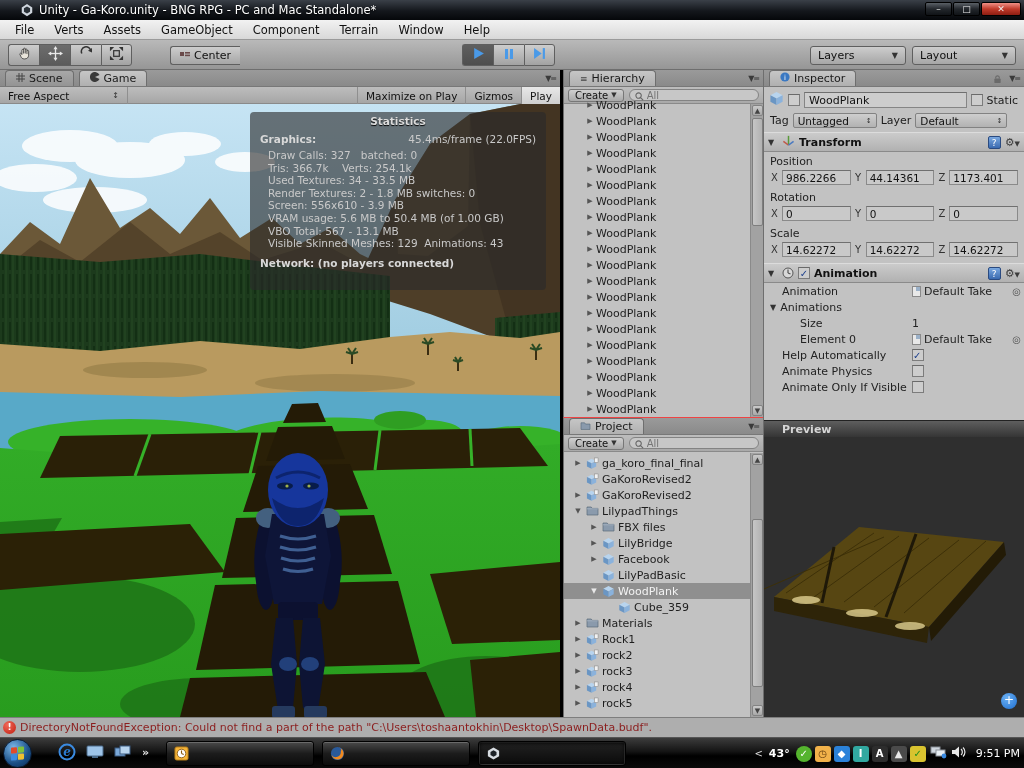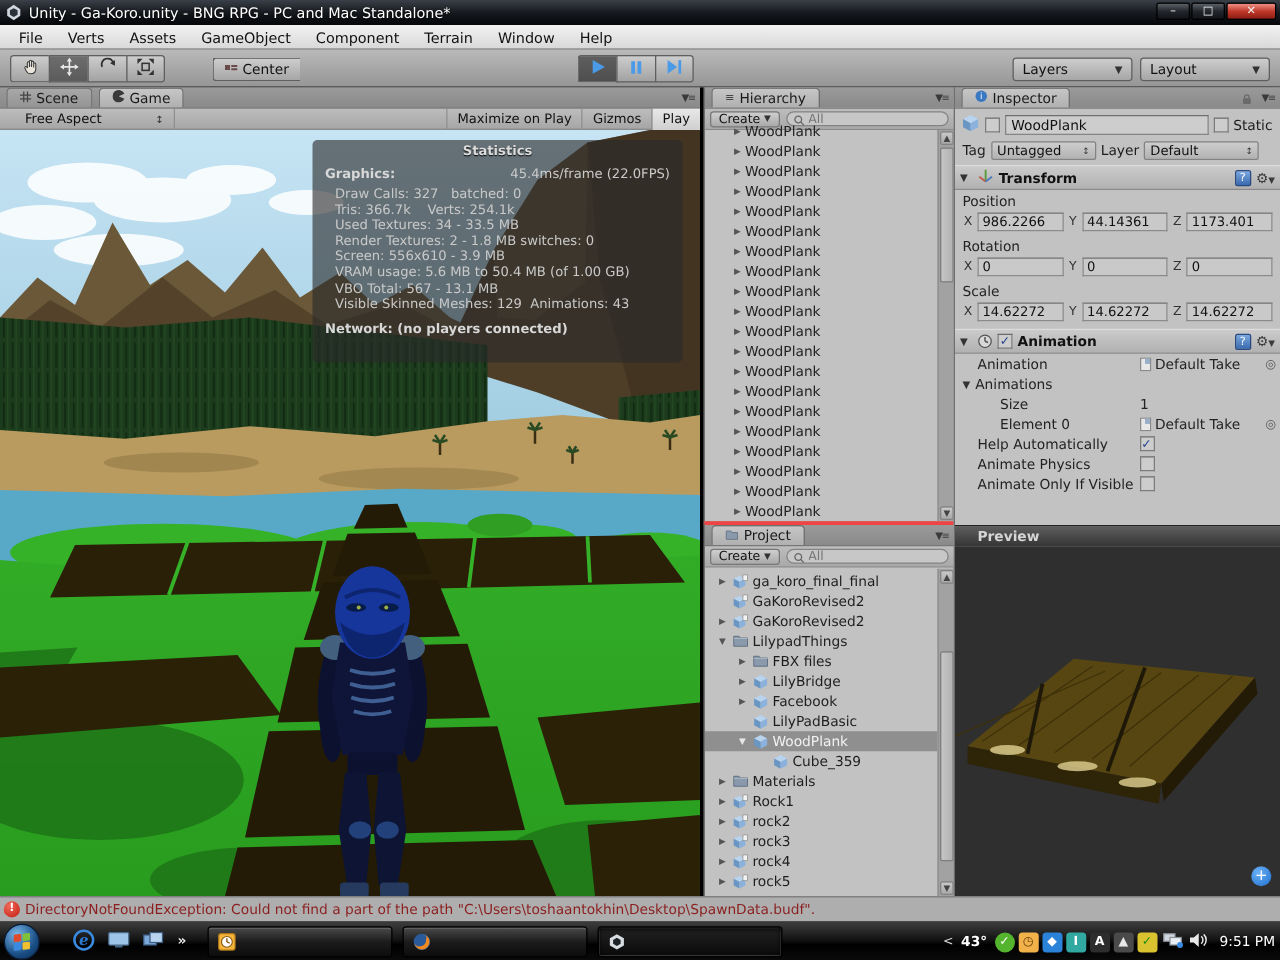--- a/index.html
+++ b/index.html
@@ -1,21 +1,21 @@
 <!DOCTYPE html>
 <html><head>
 <meta charset="utf-8">
 <style>
   * { box-sizing: border-box; margin:0; padding:0; }
   html,body { width:1024px; height:768px; overflow:hidden; }
   body { font-family:"DejaVu Sans","Liberation Sans",sans-serif; font-size:11px; color:#1c1c1c; background:#000; position:relative; }
 
   
   .titlebar { position:absolute; left:0; top:0; width:1024px; height:20px;
-    background:linear-gradient(#3a4048,#14171c 55%,#05070a); color:#fff; display:flex; align-items:center; padding-left:4px; }
+    background:linear-gradient(#3a4048,#14171c 55%,#05070a); color:#fff; display:flex; align-items:center; padding-left:20px; }
   .titlebar .title { font-size:11.5px; margin-left:5px; text-shadow:0 1px 2px #000; }
   .win-logo { width:14px; height:14px; display:inline-block; }
   .win-controls { position:absolute; right:3px; top:2px; display:flex; gap:1px; }
   .win-btn { width:27px; height:14px; border:1px solid #000; border-radius:2px;
     background:linear-gradient(#5a6066,#23272c 50%,#101317); color:#eee; font-size:9px; line-height:12px; text-align:center; }
   .win-btn.close { width:40px; background:linear-gradient(#f09086,#c03a2a 50%,#8c1d12); }
 
   
   .menubar { position:absolute; left:0; top:20px; width:1024px; height:20px;
     background:linear-gradient(#f2f2f2,#d8d8d8); border-bottom:1px solid #9a9a9a; display:flex; align-items:center; padding-left:6px; gap:2px; }
@@ -64,41 +64,41 @@
   .mag { width:9px; height:9px; flex:0 0 auto; }
   .row-arrow { width:12px; text-align:center; font-size:7px; color:#555; flex:0 0 auto; }
   .scrollbar { position:absolute; right:0; top:0; bottom:0; width:13px; background:#a2a2a2; border-left:1px solid #8a8a8a; }
   .sb-btn { position:absolute; left:1px; width:11px; height:11px; font-size:7px; color:#444; text-align:center; line-height:11px;
     background:linear-gradient(#c9c9c9,#a9a9a9); border:1px solid #838383; border-radius:2px; }
   .sb-thumb { position:absolute; left:1px; width:11px; background:linear-gradient(90deg,#c6c6c6,#b2b2b2); border:1px solid #7e7e7e; border-radius:2px; }
 
   
   .gameview { position:absolute; left:0; top:70px; width:560px; height:647px; background:#8f8f8f; }
   .gvbar { position:absolute; left:0; top:17px; width:560px; height:17px; background:linear-gradient(#bdbdbd,#a6a6a6);
-    border-bottom:1px solid #8a8a8a; display:flex; align-items:center; font-size:10.5px;padding-left:12px; }
+    border-bottom:1px solid #8a8a8a; display:flex; align-items:flex-start; font-size:10.5px; }
   .aspect { width:128px; height:17px; display:flex; align-items:center; justify-content:space-between; padding:0 8px;
     border-right:1px solid #8f8f8f; color:#111; }
   .gv-right { margin-left:auto; display:flex; height:17px; }
   .gv-btn { display:flex; align-items:center; padding:0 8px; border-left:1px solid #8f8f8f; color:#111; }
   .gv-btn.active { background:linear-gradient(#e8e8e8,#cfcfcf); }
   .viewport { position:absolute; left:0; top:34px; width:560px; height:613px; overflow:hidden; }
 
   .stats-panel { position:absolute; left:250px; top:8px; width:296px; height:178px; border-radius:4px;
     background:rgba(42,42,42,.62); color:#c9c9c9; font-size:10.5px; }
   .stats-title { text-align:center; font-weight:bold; color:#dcdcdc; padding-top:3px; text-shadow:0 1px 1px #000; }
   .stats-gfx { display:flex; justify-content:space-between; padding:6px 10px 4px 10px; }
   .stats-gfx .lbl { font-weight:bold; color:#d8d8d8; }
   .stats-lines { padding-left:18px; line-height:12.6px; white-space:pre; }
   .stats-net { font-weight:bold; color:#d8d8d8; padding:7px 0 0 10px; }
 
   
   .hierarchy { position:absolute; left:563px; top:70px; width:200px; height:347px; background:#c2c2c2; border-left:1px solid #6e6e6e; }
   .hier-list { position:absolute; left:0; top:34px; right:13px; bottom:0; overflow:hidden; }
   .hrow { height:16px; display:flex; align-items:center; padding-left:20px; font-size:11px; color:#1e1e1e; }
-  .project { position:absolute; left:563px; top:417px; width:200px; height:300px; background:#c2c2c2; border-left:1px solid #6e6e6e; border-top:3px solid #ef4444; }
+  .project { position:absolute; left:563px; top:417px; width:200px; height:300px; background:#c2c2c2; border-left:1px solid #6e6e6e; border-top:1px solid #ef4444; }
   .proj-tree { position:absolute; left:0; top:35px; right:13px; bottom:0; overflow:hidden; padding-top:2px; }
   .prow { height:16px; display:flex; align-items:center; font-size:11px; color:#1e1e1e; gap:2px; }
   .prow.selected { background:#8f8f8f; color:#f2f2f2; }
   .tree-icon { width:14px; height:12px; flex:0 0 auto; }
 
   
   .inspector { position:absolute; left:763px; top:70px; width:261px; height:647px; background:#c2c2c2; border-left:1px solid #6e6e6e; }
   .insp-lock { position:absolute; right:22px; top:4px; width:9px; height:9px; }
   .head-row1 { display:flex; align-items:center; gap:4px; padding:4px 6px 2px 5px; }
   .namefield { flex:1; height:16px; border:1px solid #858585; border-top-color:#6f6f6f; background:#cdcdcd; font-size:11px;

